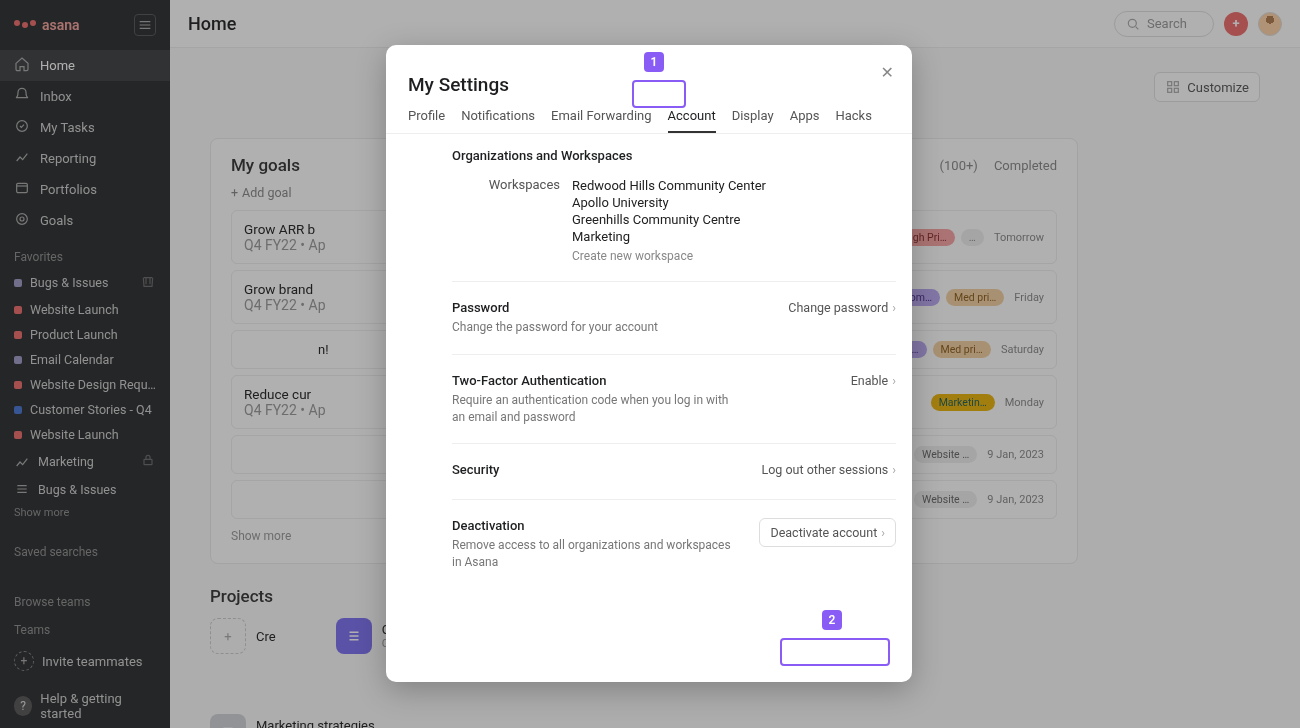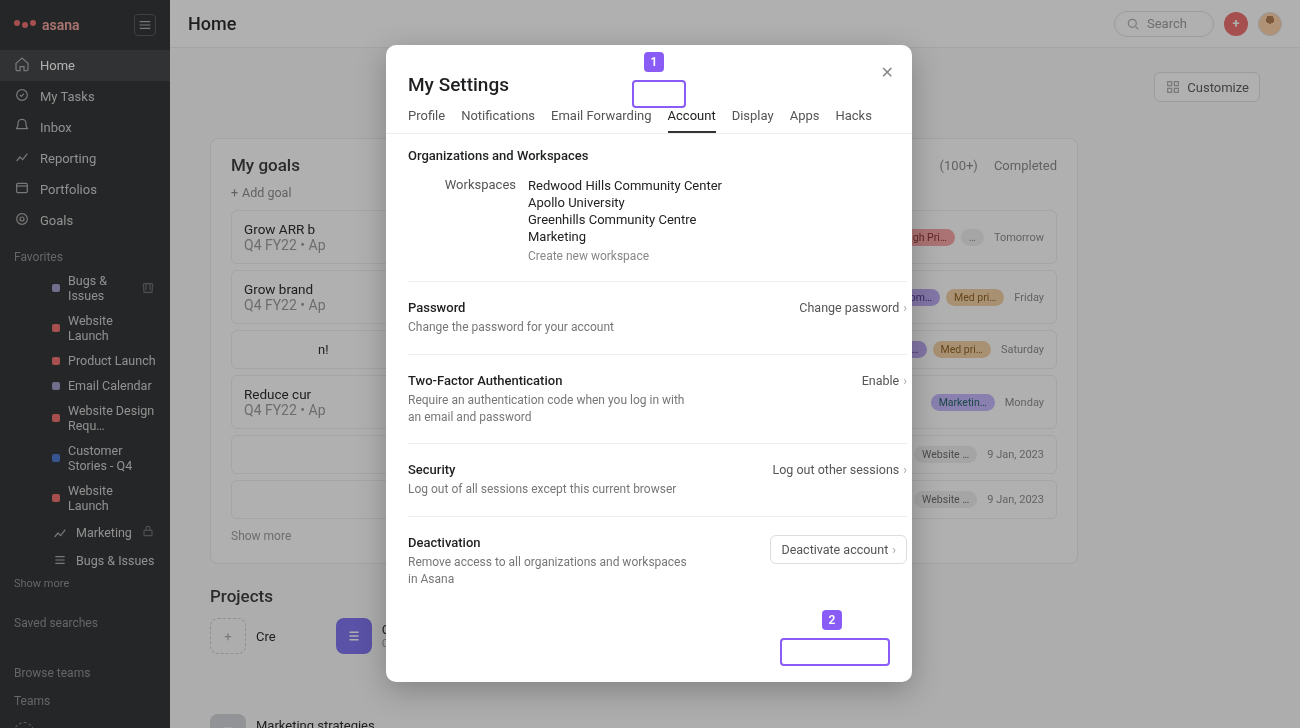--- a/index.html
+++ b/index.html
@@ -10,21 +10,21 @@
   .sb-brand { display:flex; align-items:center; gap:6px; padding:4px 14px 10px 14px; color:#f5a29d; font-weight:600; font-size:14px; }
   .sb-brand-dots { display:inline-flex; gap:2px;}
   .sb-brand-dots span{ width:6px;height:6px;border-radius:50%; background:#f06a6a; display:inline-block;}
   .sb-brand-dots span:nth-child(1){transform:translateY(-2px);} 
   .sb-brand-dots span:nth-child(3){transform:translateY(-2px);}
   .sb-collapse { margin-left:auto; width:22px;height:22px; border:1px solid #565557; border-radius:4px; display:flex; align-items:center; justify-content:center; }
   .sb-section { padding:4px 0;}
   .sb-item { display:flex; align-items:center; gap:10px; padding:6px 14px; color:#cfcfcf; font-size:13px; cursor:pointer; }
   .sb-item.active { background:#3d3e40; color:#fff; }
   .sb-label { padding:10px 14px 4px 14px; color:#8e8e8e; font-size:12px;}
-  .sb-proj { display:flex; align-items:center; gap:8px; padding:5px 14px; color:#cfcfcf; font-size:12.5px; cursor:pointer;margin-left:38px;}
+  .sb-proj { display:flex; align-items:center; gap:8px; padding:5px 14px; color:#cfcfcf; font-size:12.5px; cursor:pointer;}
   .sb-proj .dot{ width:8px;height:8px;border-radius:2px; flex-shrink:0;}
   .sb-proj .trash {margin-left:auto; opacity:.5;}
   .sb-proj .lock {margin-left:auto; opacity:.5;}
   .sb-showmore { padding:4px 14px; color:#8e8e8e; font-size:11px; cursor:pointer;}
   .sb-divider{ height:1px; background:#3d3e40; margin:6px 0;}
   .sb-bottom{ margin-top:auto; padding-bottom:10px;}
   .sb-teammates{ display:flex; align-items:center; gap:8px; padding:10px 14px; color:#cfcfcf; font-size:13px;}
   .dashed-circle{ width:20px;height:20px;border:1px dashed #888; border-radius:50%; display:flex;align-items:center;justify-content:center; font-size:12px;color:#aaa;}
   .help-circle{ width:20px;height:20px; border-radius:50%; background:#565557; color:#ddd; display:flex;align-items:center;justify-content:center; font-size:12px;}
 
@@ -63,21 +63,21 @@
   
   .overlay{ position:absolute; inset:0; background:rgba(30,30,30,0.35);}
   .modal{ position:absolute; left:386px; top:45px; width:526px; height:637px; background:#fff; border-radius:10px; box-shadow:0 8px 30px rgba(0,0,0,.25); display:flex; flex-direction:column; overflow:hidden;}
   .modal-head{ padding:28px 22px 0 22px;}
   .modal-head h2{font-size:19px;font-weight:500;color:#1e1f21;}
   .modal-close{ position:absolute; right:14px; top:14px; color:#888; font-size:16px; cursor:pointer; padding:4px;}
   .modal-tabs{ display:flex; gap:16px; padding:12px 22px 0 22px; border-bottom:1px solid #eee; font-size:13px;}
   .modal-tab{ padding-bottom:10px; color:#555; cursor:pointer; position:relative;}
   .modal-tab.active{ color:#1e1f21; }
   .modal-tab.active::after{ content:""; position:absolute; left:0; right:0; bottom:0; height:2px; background:#333;}
-  .modal-body{ padding:14px 5px 20px 22px; overflow:auto; flex:1;}
+  .modal-body{ padding:14px 16px 20px 22px; overflow:auto; flex:1;margin-left:44px;}
   .mb-section-title{ font-size:13px;font-weight:500;color:#1e1f21; margin-bottom:10px;}
   .kv{ display:flex; margin-bottom:4px;}
   .kv .k{ width:120px; text-align:right; color:#555; font-size:13px; padding-right:12px;}
   .kv .v{ font-size:13px; color:#222;}
   .link-small{ color:#888; font-size:12px; cursor:pointer; margin-top:4px; display:inline-block;}
   hr.sep{ border:none; border-top:1px solid #eee; margin:18px 0;}
   .setting-block{ display:flex; align-items:flex-start; gap:14px;}
   .setting-block .txt{flex:1;}
   .setting-block .txt .s-title{font-size:13px;font-weight:500;color:#1e1f21; margin-bottom:4px;}
   .setting-block .txt .s-desc{font-size:12px;color:#777;line-height:1.4; max-width:280px;}
@@ -111,30 +111,30 @@
     </div>
     <div class="sb-section" id="sb-main">
         <div class="sb-item active">
           <span><svg class="ic" viewBox="0 0 24 24">
               <path d="M3 11l9-8 9 8v9a2 2 0 0 1-2 2h-4v-6h-6v6H5a2 2 0 0 1-2-2z"></path>
             </svg></span>
           <span>Home</span>
         </div>
         <div class="sb-item">
           <span><svg class="ic" viewBox="0 0 24 24">
+              <path d="M18 8a6 6 0 1 0-12 0c0 7-3 8-3 8h18s-3-1-3-8"></path>
+            </svg></span>
+          <span>Inbox</span>
+        </div>
+        <div class="sb-item">
+          <span><svg class="ic" viewBox="0 0 24 24">
               <circle cx="12" cy="12" r="8"></circle>
               <path d="M9 12l2 2 4-4"></path>
             </svg></span>
           <span>My Tasks</span>
-        </div>
-        <div class="sb-item">
-          <span><svg class="ic" viewBox="0 0 24 24">
-              <path d="M18 8a6 6 0 1 0-12 0c0 7-3 8-3 8h18s-3-1-3-8"></path>
-            </svg></span>
-          <span>Inbox</span>
         </div>
         <div class="sb-item">
           <span><svg class="ic" viewBox="0 0 24 24">
               <path d="M4 18l5-6 4 4 7-9"></path>
             </svg></span>
           <span>Reporting</span>
         </div>
         <div class="sb-item">
           <span><svg class="ic" viewBox="0 0 24 24">
               <rect x="4" y="5" width="16" height="14" rx="2"></rect>
@@ -288,21 +288,21 @@
                 <span class="pill" style="background:#f3d0a0;color:#8a5b1a">Med pri…</span>
                 <span class="goal-date">Saturday</span>
               </div>
             </div>
             <div class="goal-row">
               <div>
                 <div class="title">Reduce cur</div>
                 <div class="sub">Q4 FY22  •  Ap</div>
               </div>
               <div class="goal-tags">
-                <span class="pill" style="background:#c4b5fd;color:#1b5f5f">Marketin…</span>
+                <span class="pill" style="background:#eab308;color:#1b5f5f">Marketin…</span>
                 <span class="goal-date">Monday</span>
               </div>
             </div>
             <div class="goal-row">
               <div style="width:60px"></div>
               <div class="goal-tags">
                 <span class="pill" style="background:#f3b0b0;color:#8a2b2b">Editorial…</span>
                 <span class="pill" style="background:#eee;color:#666">Website …</span>
                 <span class="goal-date">9 Jan, 2023</span>
               </div>
@@ -421,21 +421,20 @@
       </div>
       <div class="action-link">
         <span>Enable</span>
         <span class="chev">›</span>
       </div>
     </div>
     <hr class="sep">
     <div class="setting-block">
       <div class="txt">
         <div class="s-title">Security</div>
-        <div class="s-desc" style="max-width:400px">Log out of all sessions except this current browser</div>
       </div>
       <div class="action-link">
         <span>Log out other sessions</span>
         <span class="chev">›</span>
       </div>
     </div>
     <hr class="sep">
     <div class="setting-block">
       <div class="txt">
         <div class="s-title">Deactivation</div>

